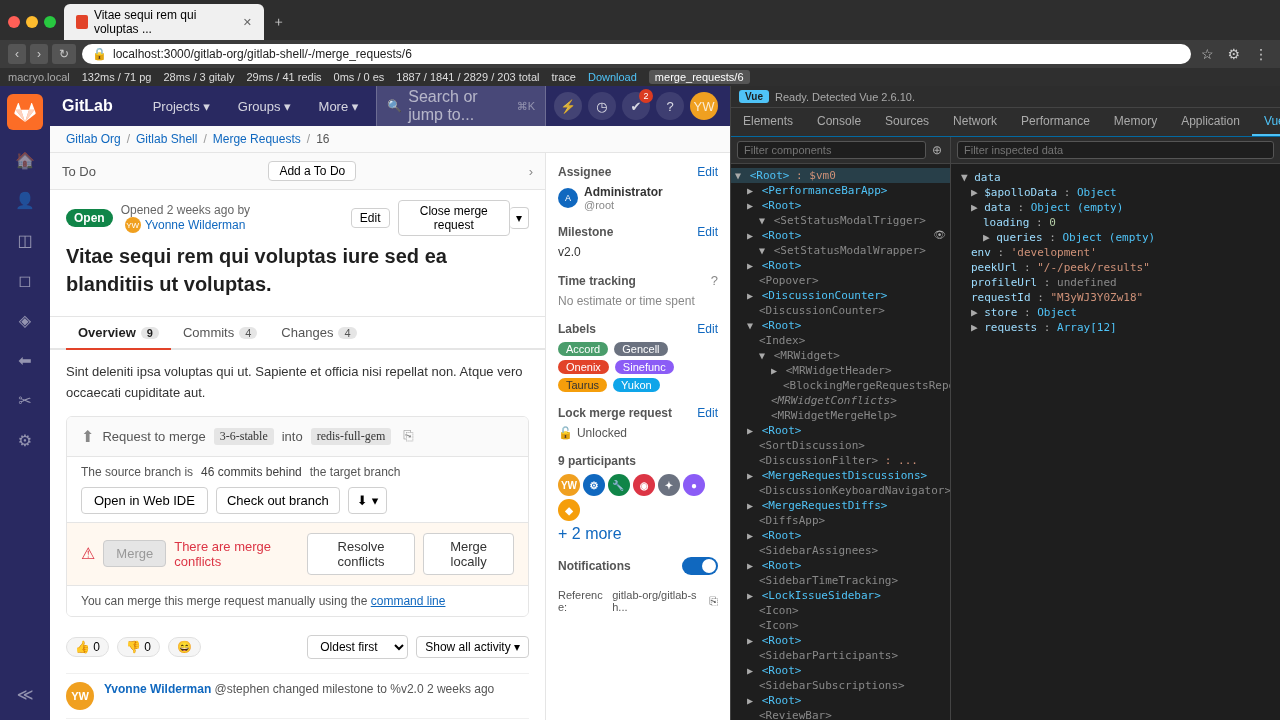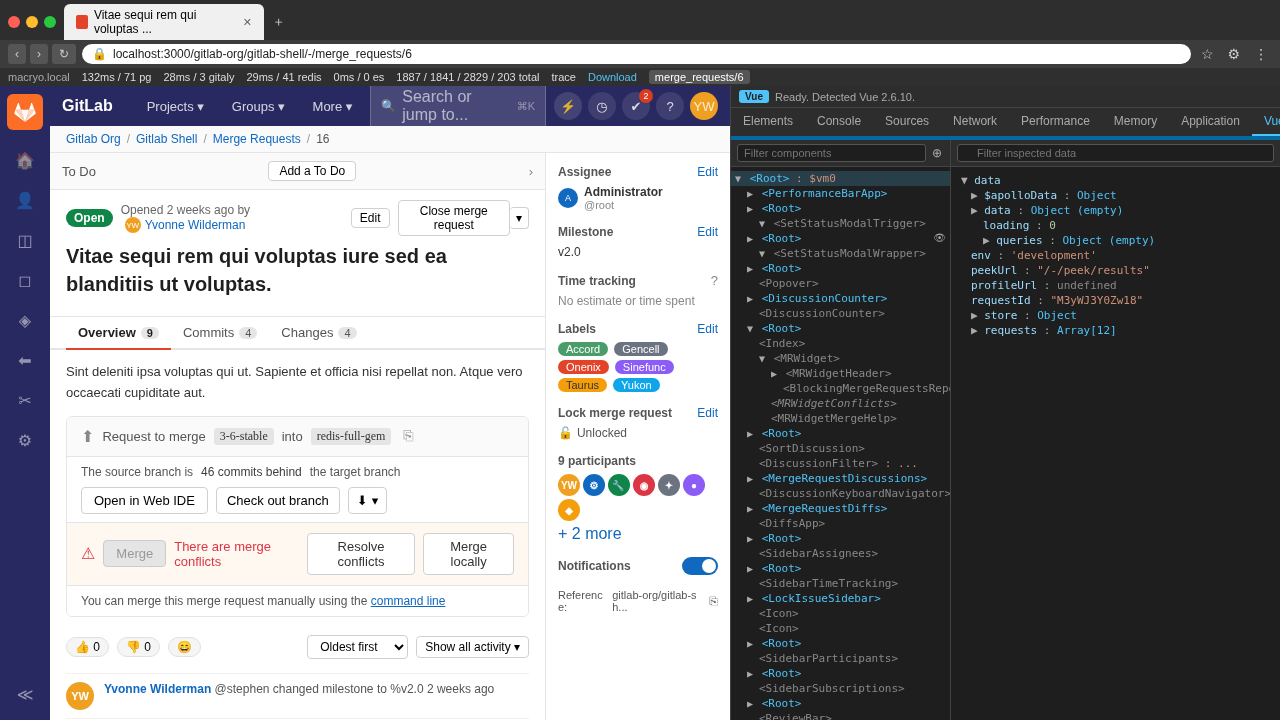--- a/index.html
+++ b/index.html
@@ -39,21 +39,21 @@
     
     .gl-sidebar { width: 50px; background: #292961; display: flex; flex-direction: column; align-items: center; padding: 8px 0; gap: 4px; }
     .gl-logo { width: 36px; height: 36px; background: #fc6d26; border-radius: 6px; display: flex; align-items: center; justify-content: center; color: white; font-weight: bold; font-size: 14px; margin-bottom: 8px; }
     .gl-nav-icon { width: 36px; height: 36px; display: flex; align-items: center; justify-content: center; color: rgba(255,255,255,0.5); border-radius: 6px; cursor: pointer; font-size: 16px; }
 
     
     .gl-content { flex: 1; display: flex; flex-direction: column; overflow: hidden; background: #fff; }
 
     
     .gl-topnav { background: #292961; display: flex; align-items: center; padding: 0 12px; height: 40px; gap: 8px; }
-    .gl-topnav-brand { color: white; font-size: 16px; font-weight: bold; margin-right: 16px; }
+    .gl-topnav-brand { color: white; font-size: 16px; font-weight: bold; margin-right: 22px; }
     .gl-topnav-btn { background: transparent; border: none; color: rgba(255,255,255,0.8); cursor: pointer; padding: 4px 10px; font-size: 13px; border-radius: 4px; }
     .gl-search { background: rgba(255,255,255,0.15); border: 1px solid rgba(255,255,255,0.2); border-radius: 4px; padding: 4px 10px; color: white; flex: 1; max-width: 300px; font-size: 12px; display: flex; align-items: center; gap: 6px; cursor: pointer; }
     .gl-search-text { color: rgba(255,255,255,0.6); font-size: 16px; }
     .gl-topnav-icons { display: flex; align-items: center; gap: 6px; margin-left: auto; }
     .gl-topnav-icon { background: rgba(255,255,255,0.1); border: none; border-radius: 50%; width: 28px; height: 28px; display: flex; align-items: center; justify-content: center; color: rgba(255,255,255,0.8); cursor: pointer; font-size: 13px; }
 
     
     .breadcrumb { padding: 6px 16px; font-size: 12px; color: #555; border-bottom: 1px solid #e5e5e5; background: #fafafa; display: flex; align-items: center; gap: 6px; }
     .breadcrumb a { color: #1068bf; text-decoration: none; }
     .bc-sep { color: #999; }
@@ -138,21 +138,21 @@
     .toggle-knob { width: 14px; height: 14px; background: white; border-radius: 50%; position: absolute; top: 2px; right: 2px; }
     .sidebar-ref { font-size: 11px; color: #555; word-break: break-all; display: flex; align-items: center; gap: 4px; }
     .sidebar-unlocked { display: flex; align-items: center; gap: 4px; font-size: 12px; color: #555; }
 
     .todo-row { display: flex; align-items: center; justify-content: space-between; padding: 8px 12px; border-bottom: 1px solid #e5e5e5; background: #fafafa; font-size: 13px; color: #555; }
     .todo-btn { background: white; border: 1px solid #d0d0d0; border-radius: 4px; padding: 2px 10px; font-size: 12px; cursor: pointer; }
     .todo-arrow { color: #888; cursor: pointer; }
 
     
     .devtools { width: 550px; background: #1e1e1e; display: flex; flex-direction: column; border-left: 1px solid #444; }
-    .devtools-tabs { display: flex; align-items: center; background: #2d2d2d; border-bottom: 4px solid #0369a1; overflow-x: auto; }
+    .devtools-tabs { display: flex; align-items: center; background: #2d2d2d; border-bottom: 1px solid #0369a1; overflow-x: auto; }
     .devtools-tab { padding: 6px 12px; font-size: 12px; color: #aaa; cursor: pointer; white-space: nowrap; border-bottom: 2px solid transparent; }
     .devtools-tab.active { color: #4fc3f7; border-bottom-color: #4fc3f7; }
 
     .devtools-body { display: flex; flex: 1; overflow: hidden; }
     .dt-left { width: 220px; border-right: 1px solid #444; display: flex; flex-direction: column; }
     .dt-right { flex: 1; overflow: hidden; display: flex; flex-direction: column; }
 
     .dt-search-row { display: flex; align-items: center; gap: 4px; padding: 4px 6px; border-bottom: 1px solid #444; background: #2d2d2d; }
     .dt-search { background: #1e1e1e; border: 1px solid #555; border-radius: 3px; color: #ddd; padding: 2px 6px; font-size: 11px; flex: 1; }
     .dt-search-btn { background: transparent; border: none; color: #aaa; cursor: pointer; font-size: 12px; padding: 2px; }
@@ -168,21 +168,21 @@
 
     .dt-data-panel { overflow-y: auto; flex: 1; padding: 6px; font-size: 11px; font-family: monospace; }
     .dt-data-row { padding: 1px 4px; }
     .dt-key { color: #9cdcfe; }
     .dt-val { color: #ce9178; }
     .dt-val-obj { color: #4fc3f7; }
     .dt-val-num { color: #b5cea8; }
     .dt-expand { color: #aaa; cursor: pointer; }
 
     .dt-right-search { display: flex; align-items: center; gap: 4px; padding: 4px 6px; border-bottom: 1px solid #444; background: #2d2d2d; }
-    .dt-right-search input { background: #1e1e1e; border: 1px solid #555; border-radius: 3px; color: #ddd; padding: 2px 19px; font-size: 11px; flex: 1; }
+    .dt-right-search input { background: #1e1e1e; border: 1px solid #555; border-radius: 3px; color: #ddd; padding: 2px 6px; font-size: 11px; flex: 1; }
 
     .vue-header { padding: 4px 8px; background: #2d2d2d; border-bottom: 1px solid #444; display: flex; align-items: center; gap: 6px; }
     .vue-logo { background: #4fc3f7; color: #1e1e1e; font-size: 10px; font-weight: bold; padding: 1px 6px; border-radius: 3px; }
     .vue-ready { color: #aaa; font-size: 11px; }
 
     .user-avatar-img { width: 16px; height: 16px; border-radius: 50%; background: #f0a020; display: inline-flex; align-items: center; justify-content: center; font-size: 8px; color: white; }
   </style>
 </head>
 <body>
 

